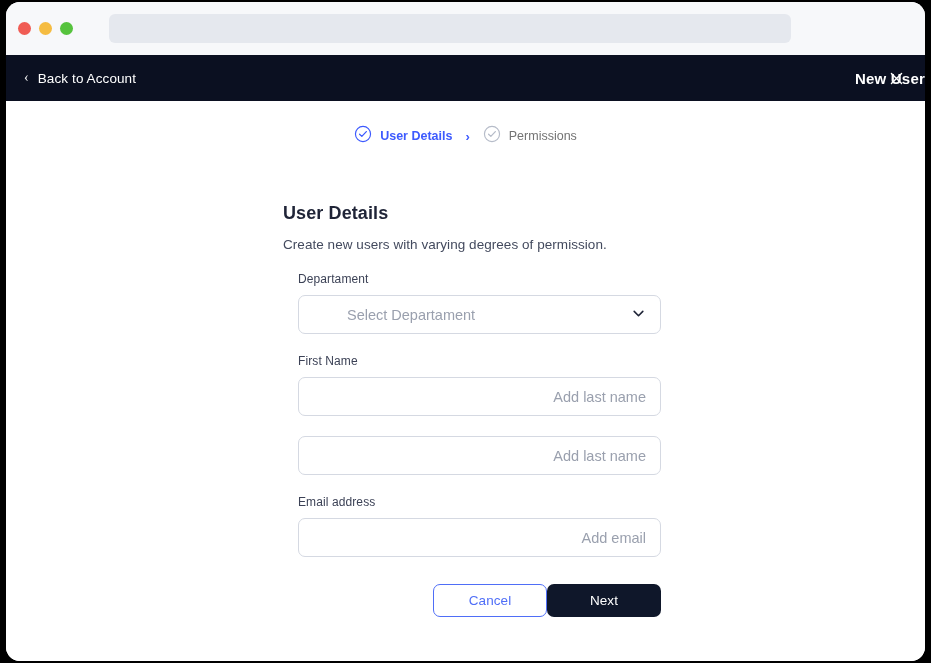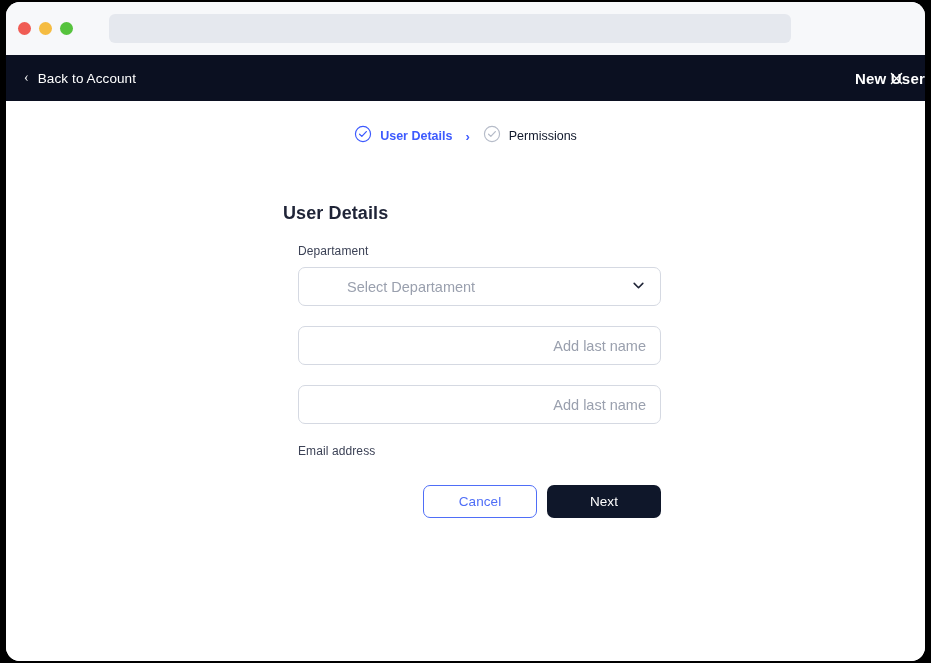--- a/index.html
+++ b/index.html
@@ -113,21 +113,21 @@
   #stepper {
     display: flex;
     align-items: center;
     justify-content: center;
     gap: 11px;
     padding-top: 24px;
   }
   .step { display: flex; align-items: center; gap: 8px; }
   .step-label { font-size: 12.5px; }
   .step.active .step-label { color: #3d5afe; font-weight: bold; }
-  .step.inactive .step-label { color: #0f172a; }
+  .step.inactive .step-label { color: #737373; }
   .step-sep {
     color: #3d5afe;
     font-size: 13px;
     font-weight: bold;
     line-height: 1;
     margin: 0 2px;
   }
 
   
   #form-wrap {
@@ -185,21 +185,20 @@
     font-family: "Liberation Sans", sans-serif;
     color: #2b3040;
     background: transparent;
     text-align: right;
   }
   .control input::placeholder { color: #9aa0ae; }
 
   
   #actions {
     display: flex;
-    gap: 10px;
     justify-content: flex-end;
     margin-top: 27px;
     padding-right: 0px;
     width: 378px;
     padding-left: 15px;
   }
   .btn {
     height: 33px;
     border-radius: 7px;
     font-size: 13.5px;
@@ -273,47 +272,52 @@
             <path d="M6.2 10.2 L8.7 12.6 L13.7 7.3" fill="none" stroke="#b6bcc9" stroke-width="1.4" stroke-linecap="round" stroke-linejoin="round"></path>
           </svg>
         </span>
         <span class="step-label">Permissions</span>
       </div>
     </div>
 
     <div id="form-wrap">
 
       <div id="section-title">User Details</div>
+      <div id="section-sub">Create new users with varying degrees of permission.</div>
 
       <div class="field">
         <div class="field-label">Departament</div>
         <div class="control select">
           <span class="ph">Select Departament</span>
           <span>
             <svg width="15" height="15" viewBox="0 0 16 16" aria-hidden="true">
               <path d="M3.4 5.8 L8 10.4 L12.6 5.8" fill="none" stroke="#1f2437" stroke-width="1.7" stroke-linecap="round" stroke-linejoin="round"></path>
             </svg>
           </span>
         </div>
       </div>
 
       <div class="field">
+        <div class="field-label">First Name</div>
         <div class="control">
           <input type="text" placeholder="Add last name" style="">
         </div>
       </div>
 
       <div class="field">
         <div class="control">
           <input type="text" placeholder="Add last name" style="">
         </div>
       </div>
 
       <div class="field">
         <div class="field-label">Email address</div>
+        <div class="control">
+          <input type="text" placeholder="Add email" style="">
+        </div>
       </div>
 
       <div id="actions">
         <div class="btn" id="cancel-btn">Cancel</div>
         <div class="btn" id="next-btn">Next</div>
       </div>
 
     </div>
   </div>
 </div>

